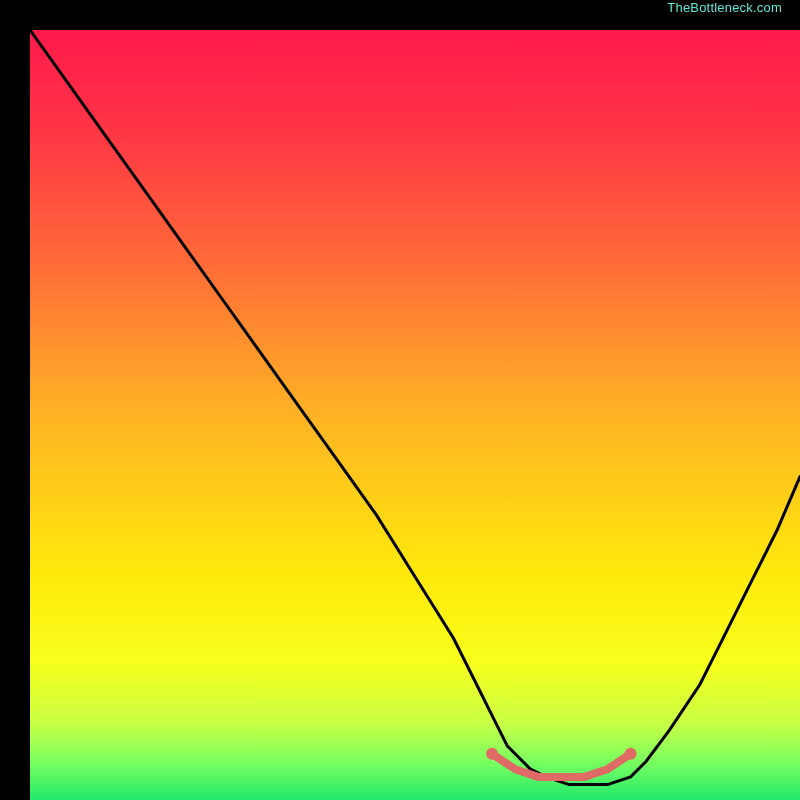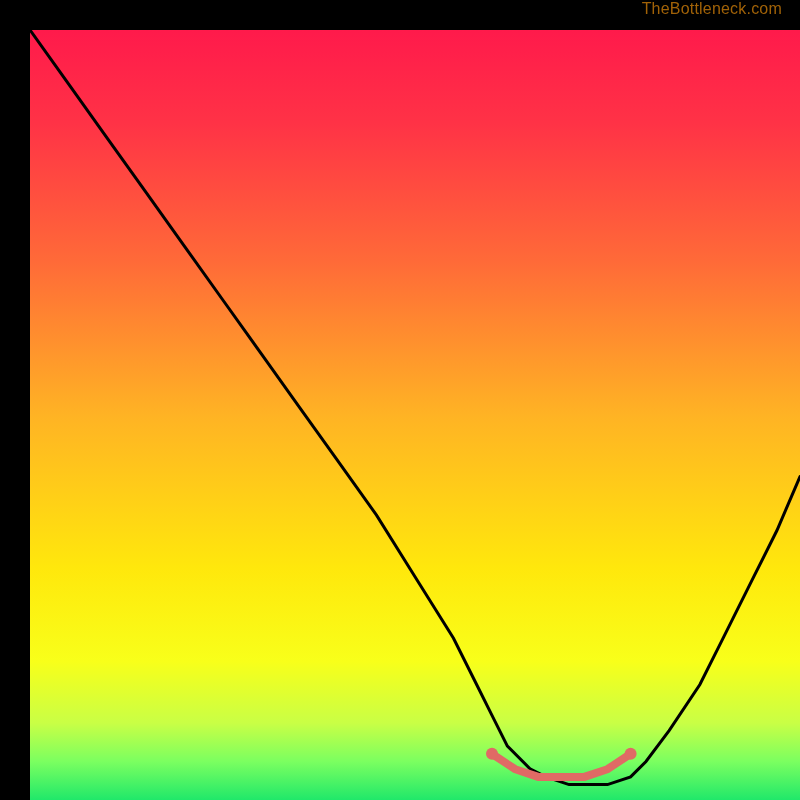--- a/index.html
+++ b/index.html
@@ -31,22 +31,22 @@
     position: absolute;
     left: 0;
     top: 0;
     width: 100%;
     height: 100%;
   }
   .watermark {
     position: absolute;
     top: 0px;
     right: 18px;
-    color: #a16207;
-    font-size: 16px;
+    color: #5eead4;
+    font-size: 13px;
     font-weight: 500;
     letter-spacing: 0.2px;
   }
   svg.curve {
     position: absolute;
     left: 0;
     top: 0;
     width: 770px;
     height: 770px;
   }

